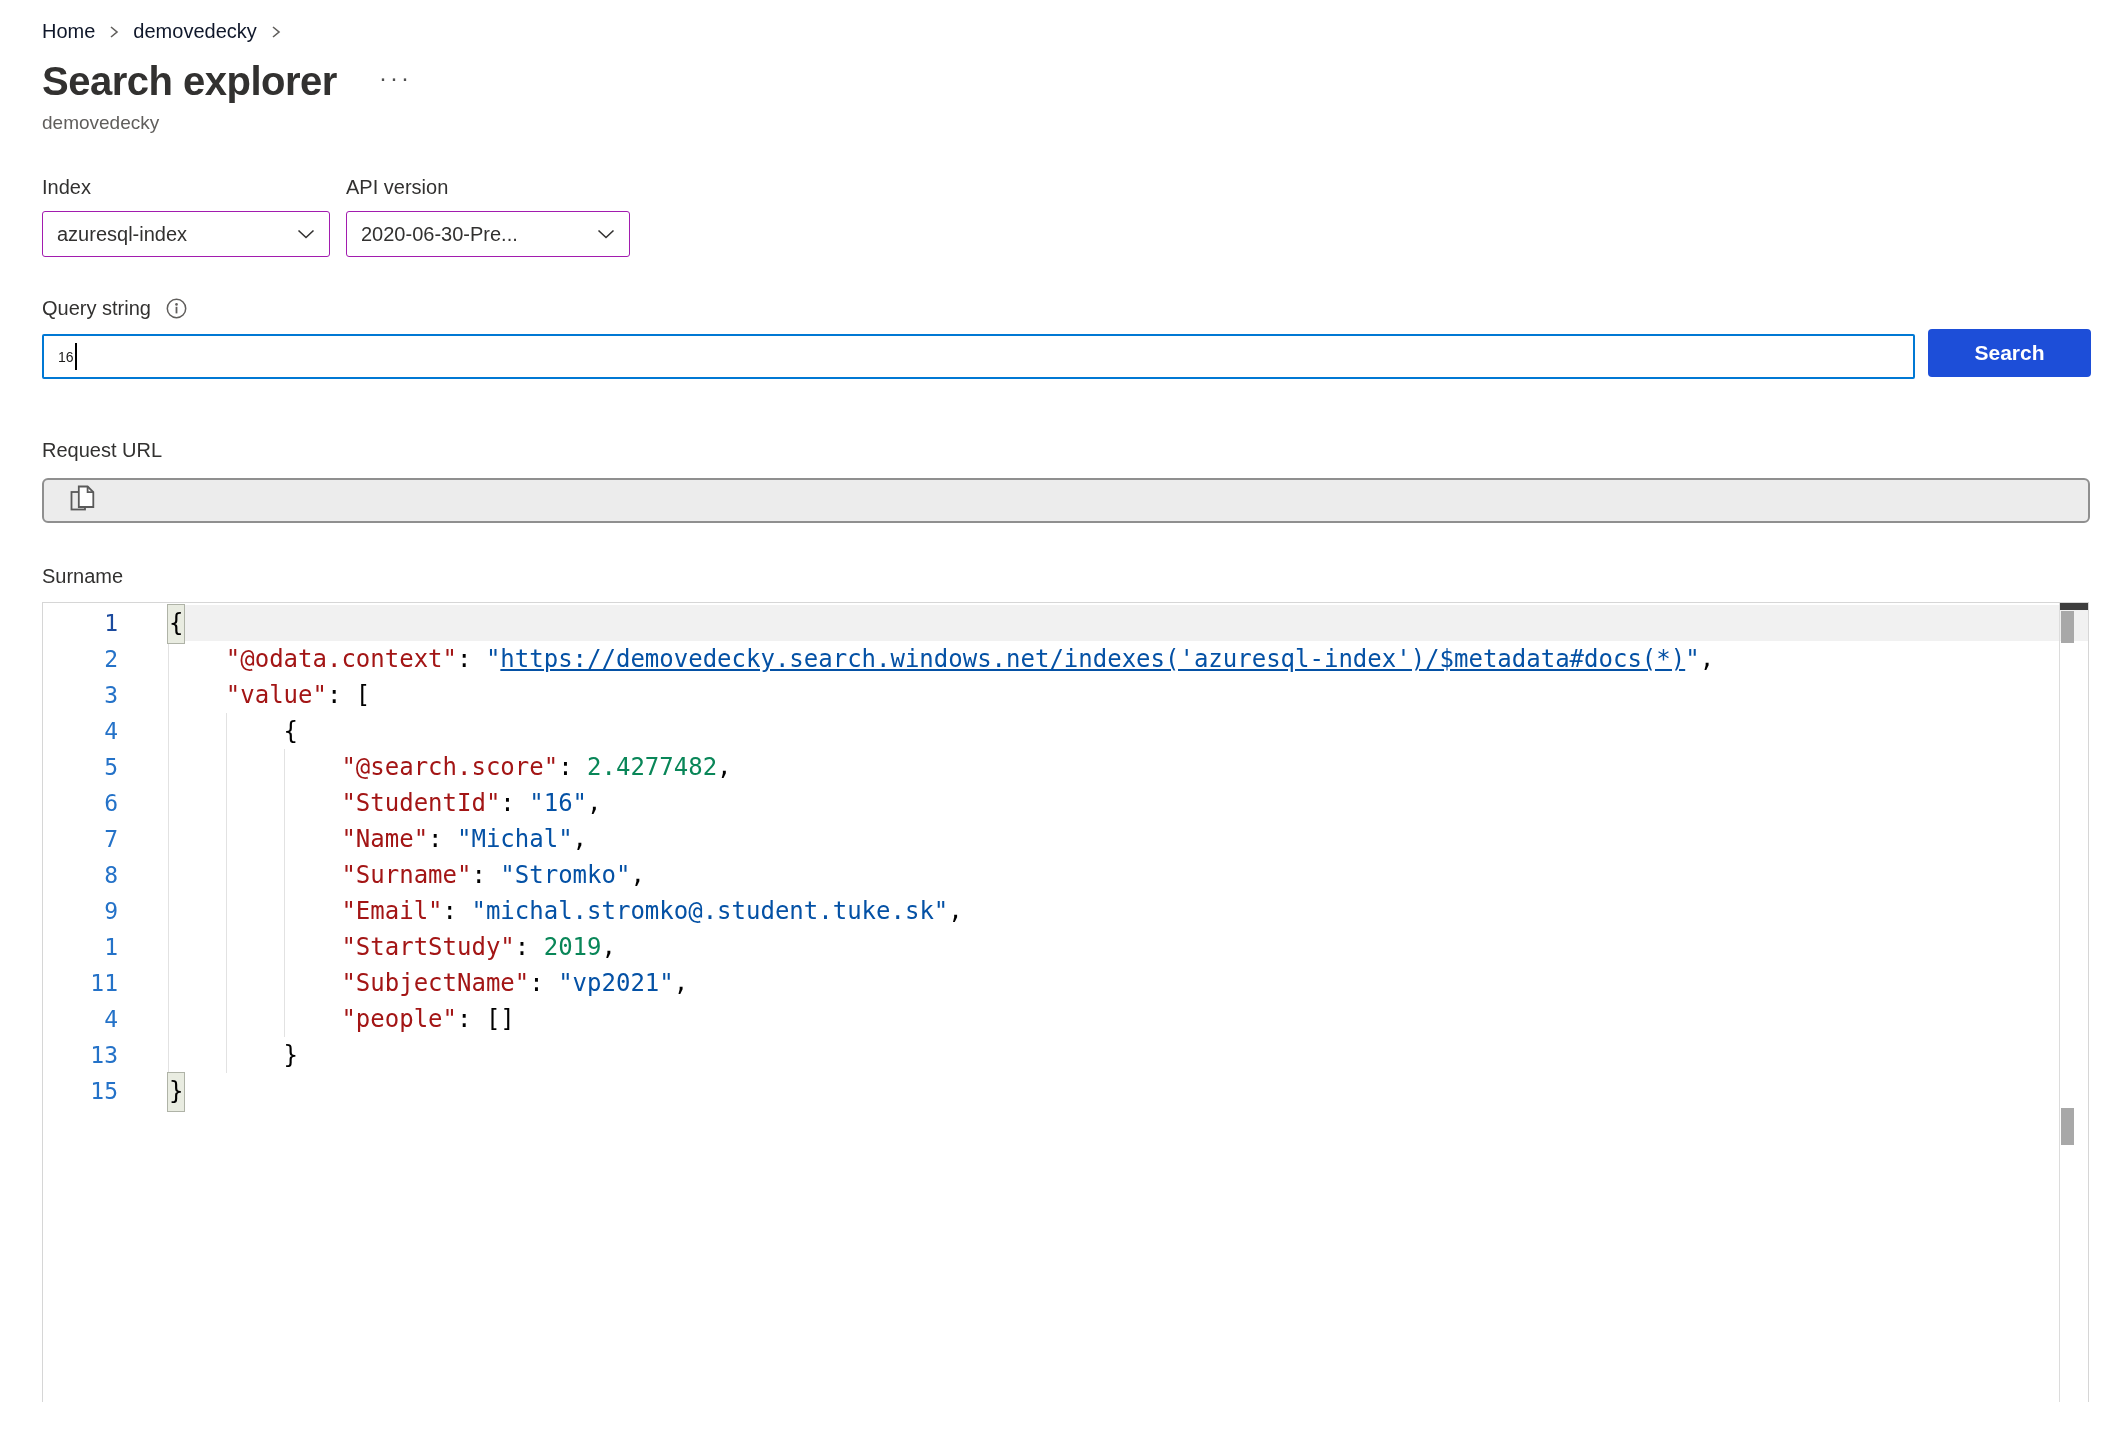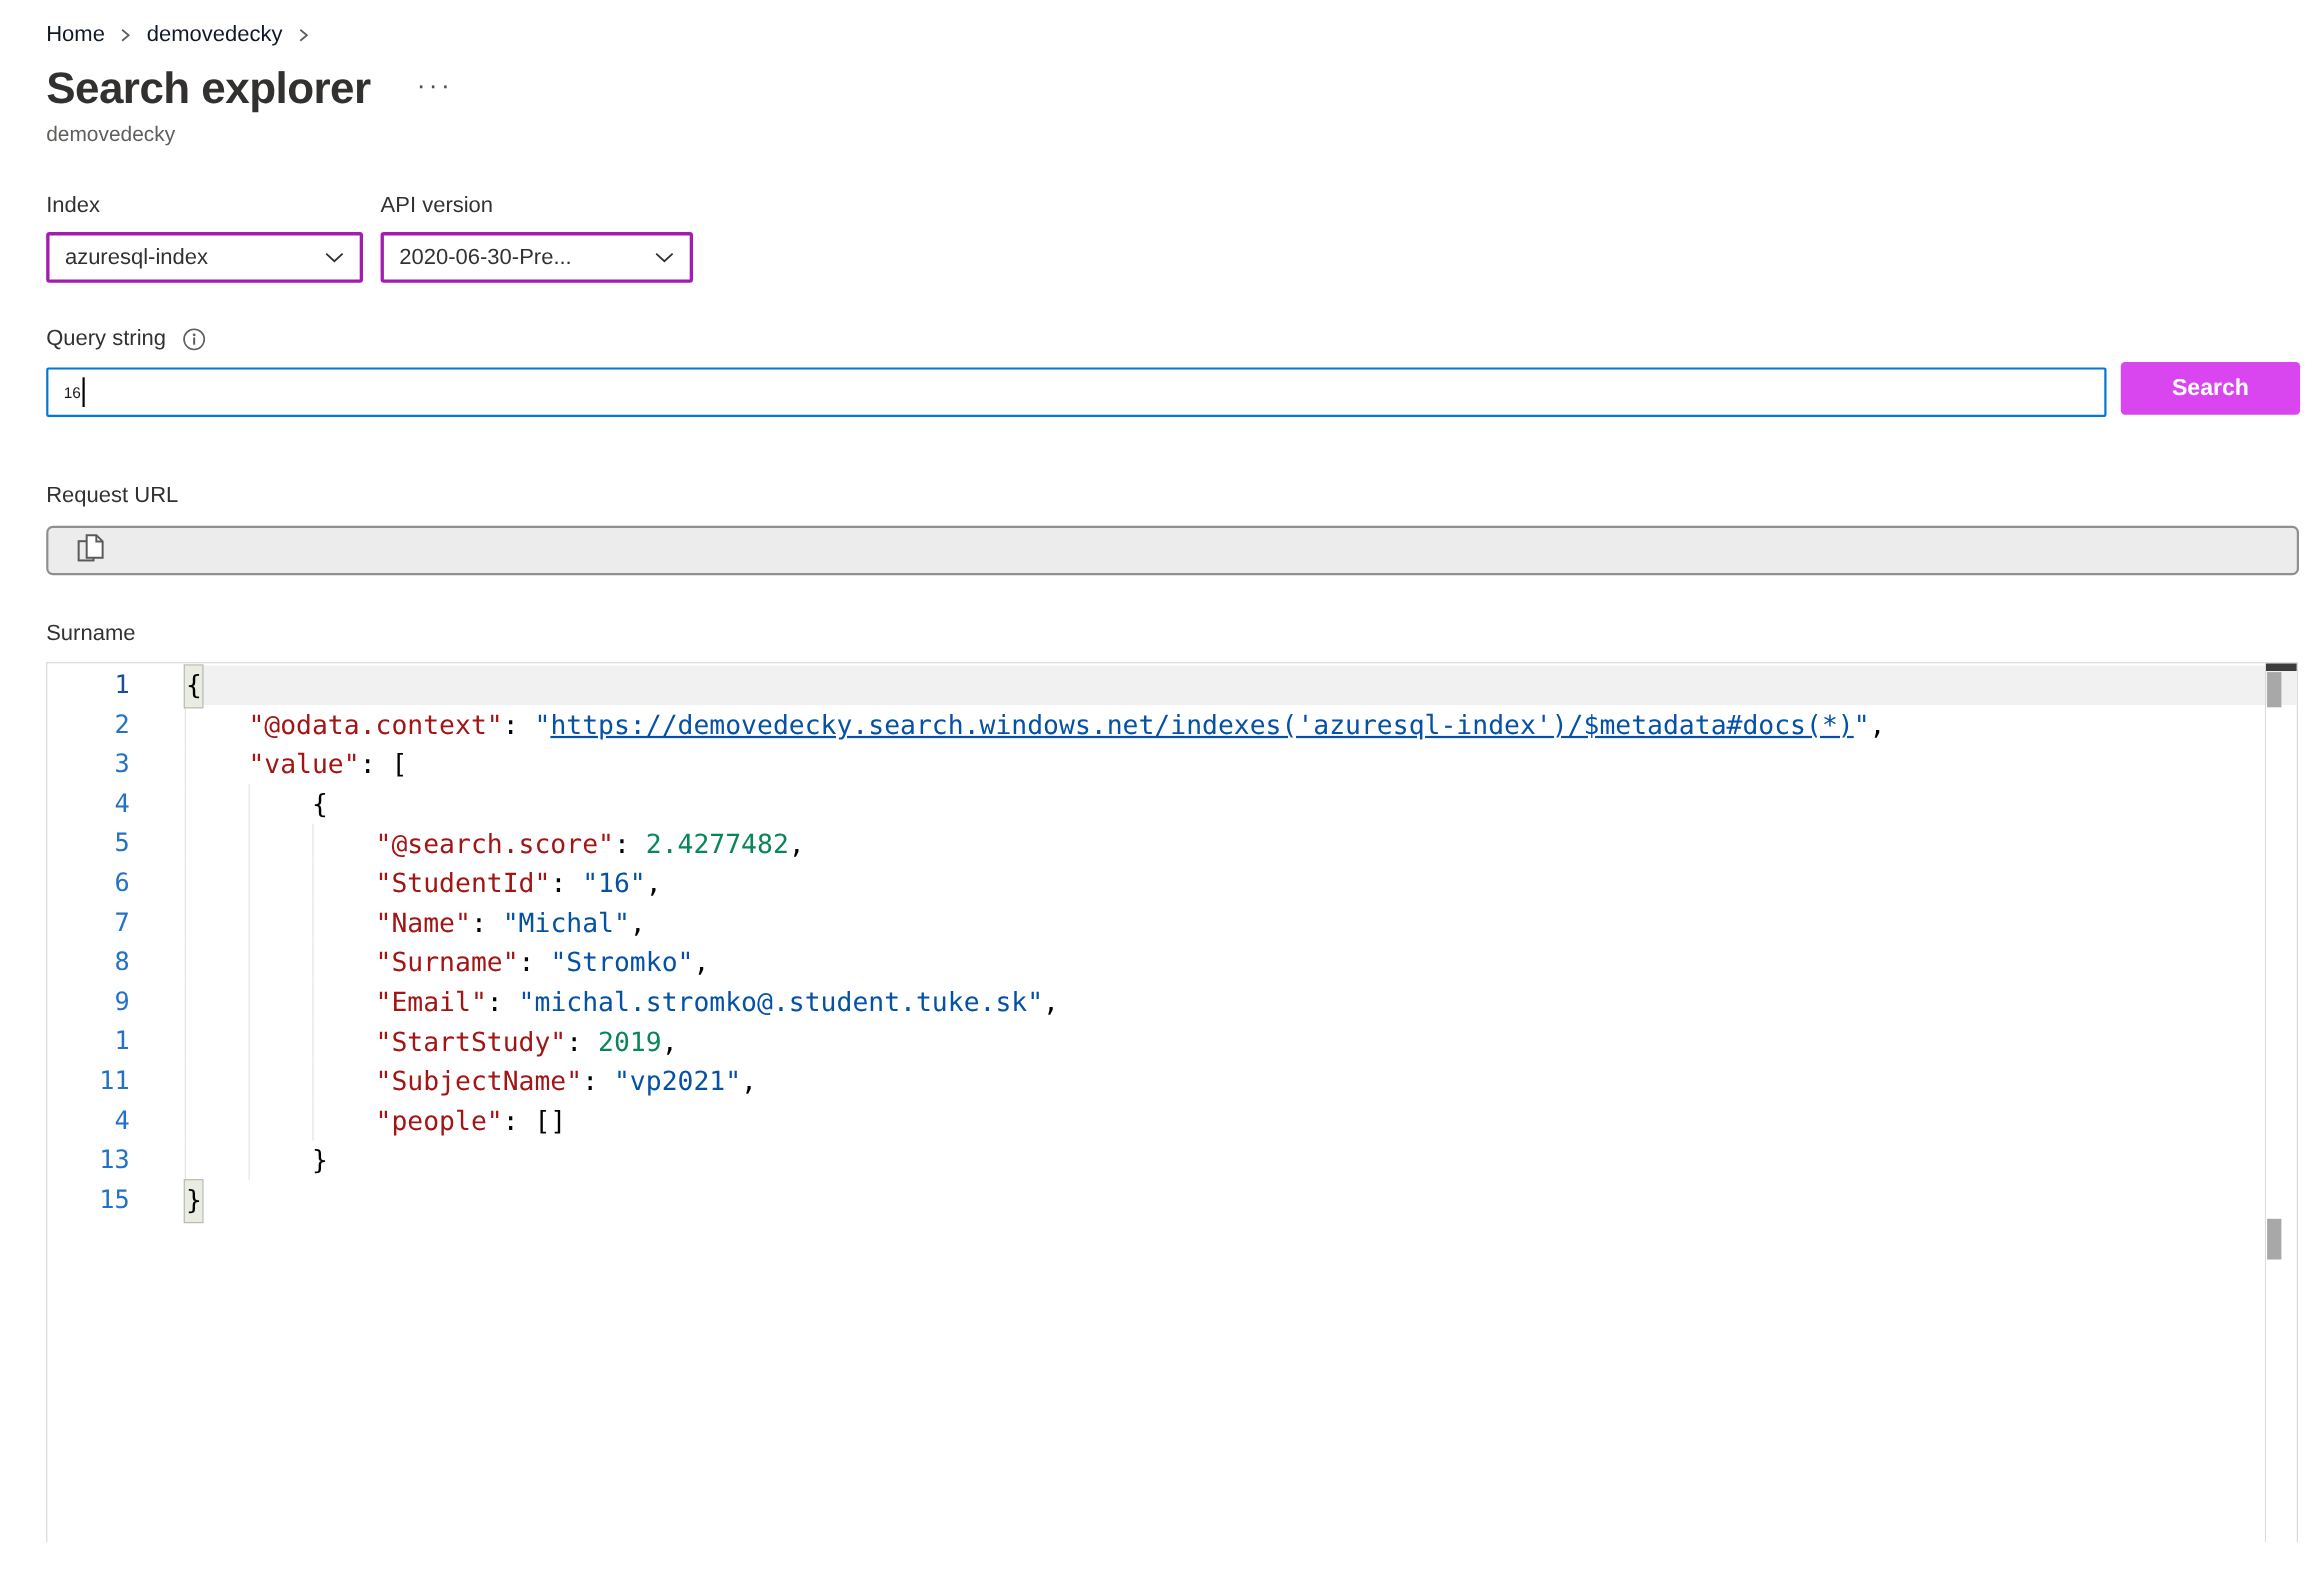--- a/index.html
+++ b/index.html
@@ -18,42 +18,42 @@
   .title-row{display:flex;align-items:center;margin-top:16px;}
   .page-title{font-size:40px;font-weight:700;color:#323130;letter-spacing:-0.5px;}
   .more-btn{margin-left:42px;color:#4f4f4f;font-size:24px;letter-spacing:3px;cursor:pointer;transform:translateY(-4px);}
   .subtitle{margin-top:8px;font-size:19px;color:#605e5c;}
 
   
   .field-row{display:flex;margin-top:42px;}
   .field-group{display:flex;flex-direction:column;}
   .field-label{font-size:20px;color:#323130;margin-bottom:12px;}
   .dropdown{
-    box-sizing:border-box;height:46px;border:3px solid #a21caf;border-radius:3px;
+    box-sizing:border-box;height:46px;border:1px solid #a21caf;border-radius:3px;
     background:#fff;display:flex;align-items:center;padding:0 14px;cursor:pointer;
   }
   .dd-index{width:288px;margin-right:16px;}
   .dd-api{width:284px;}
   .dd-value{font-size:20px;color:#323130;flex:1;white-space:nowrap;overflow:hidden;}
   .dd-chevron{flex:none;margin-left:8px;display:flex;}
 
   .query-label-row{display:flex;align-items:center;margin-top:40px;}
   .info-icon{margin-left:14px;display:flex;cursor:pointer;}
 
   .query-row{display:flex;align-items:flex-start;margin-top:14px;}
   .query-input{
     box-sizing:border-box;width:1873px;height:45px;border:2px solid #0078d4;border-radius:2px;
     display:flex;align-items:center;padding:0 14px;background:#fff;cursor:text;
   }
   .query-text{font-size:14px;color:#1b1a19;}
   .caret{display:inline-block;width:2px;height:27px;background:#000;margin-left:1px;animation:blink 1.1s steps(1) infinite;}
   @keyframes blink{50%{opacity:0;}}
   .search-btn{
     margin-left:13px;margin-top:-5px;width:163px;height:48px;border:none;border-radius:4px;
-    background:#d946ef;color:#fff;font-size:21px;font-weight:600;font-family:"Liberation Sans",sans-serif;cursor:pointer;
+    background:#1d4ed8;color:#fff;font-size:21px;font-weight:600;font-family:"Liberation Sans",sans-serif;cursor:pointer;
   }
 
   
   .section-label{font-size:20px;color:#323130;}
   .url-label{margin-top:60px;}
   .url-field{
     box-sizing:border-box;margin-top:16px;width:2048px;height:45px;
     background:#ececec;border:2px solid #8f8f8f;border-radius:6px;
     display:flex;align-items:center;padding:0 14px;
   }

